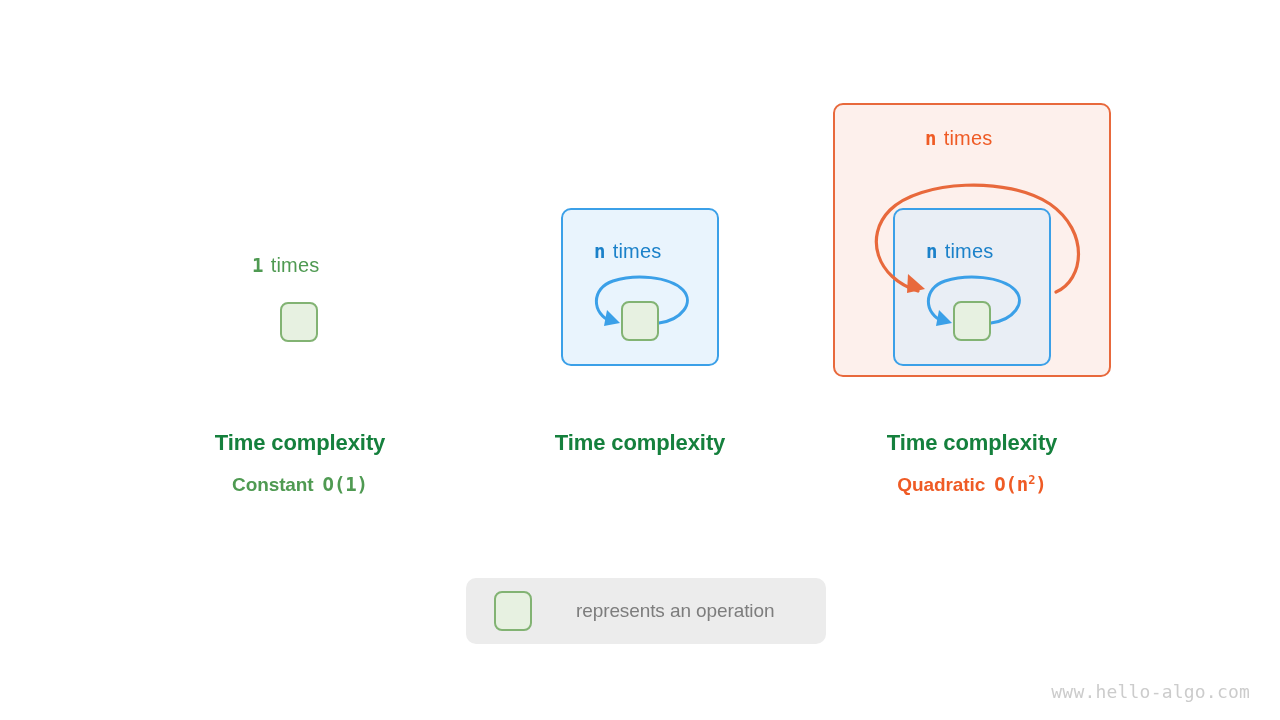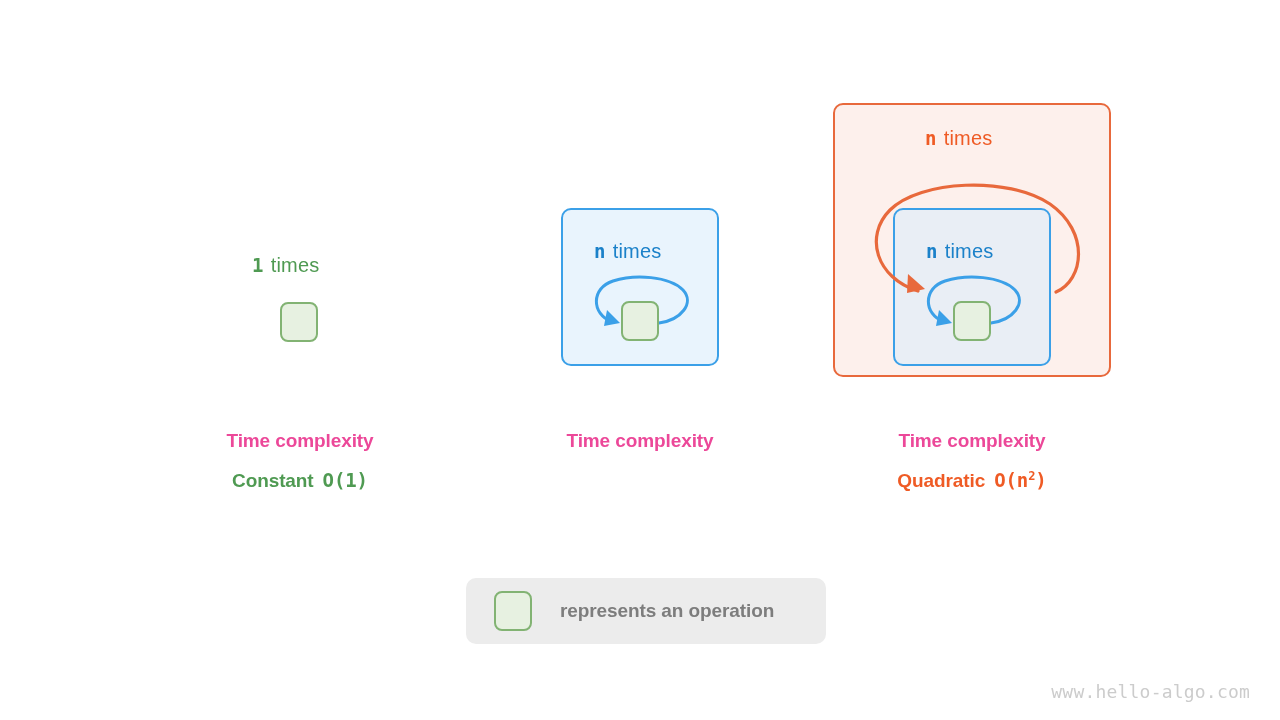--- a/index.html
+++ b/index.html
@@ -87,22 +87,22 @@
   
   .caption {
     position: absolute;
     text-align: center;
     white-space: nowrap;
   }
   .caption .title {
     display: block;
     font-family: "Liberation Sans", sans-serif;
     font-weight: bold;
-    font-size: 19px;
-    color: #ec4899;
+    font-size: 22px;
+    color: #15803d;
     letter-spacing: -.1px;
   }
   .caption .value {
     display: block;
     margin-top: 17px;
     font-size: 19px;
     font-weight: bold;
     letter-spacing: -.1px;
   }
   .caption .value .name {
@@ -139,23 +139,23 @@
     position: relative;
     width: 38px;
     height: 40px;
     background: #e7f1e1;
     border: 2px solid #82b373;
     border-radius: 8px;
     box-sizing: border-box;
     flex: 0 0 auto;
   }
   .legend-text {
-    margin-left: 28px;
-    font-family: "Liberation Sans", sans-serif;
-    font-weight: bold;
+    margin-left: 44px;
+    font-family: "Liberation Sans", sans-serif;
+    font-weight: normal;
     font-size: 19px;
     color: #7d7d7d;
     letter-spacing: -.1px;
   }
 
   
   .watermark {
     position: absolute;
     right: 30px;
     bottom: 18px;

